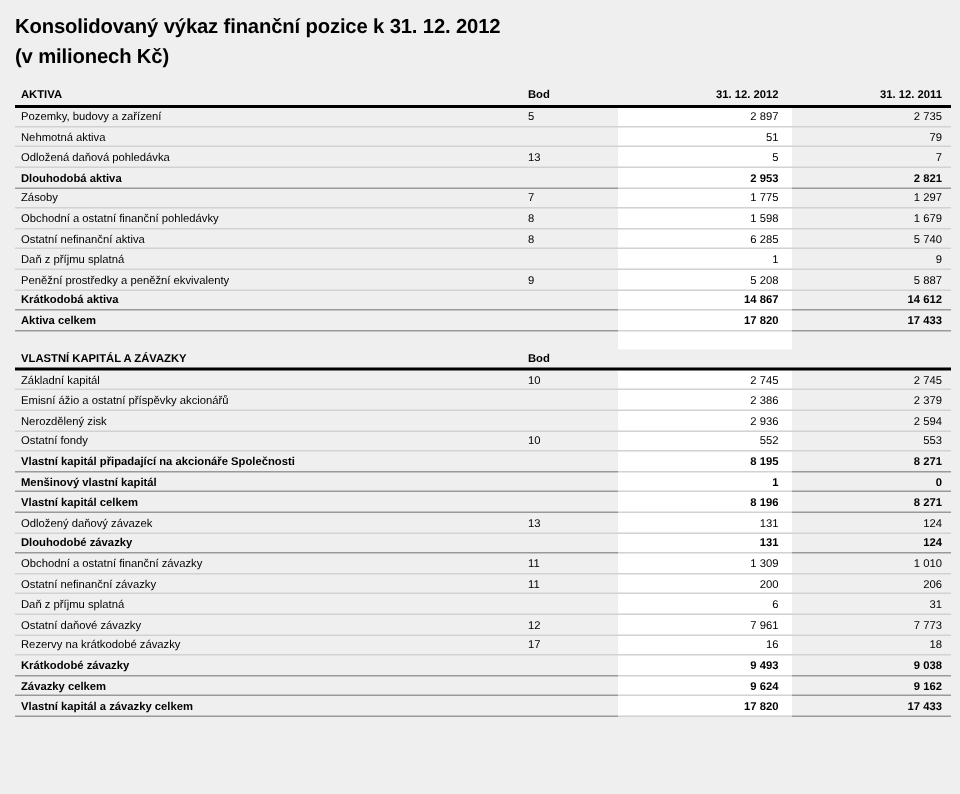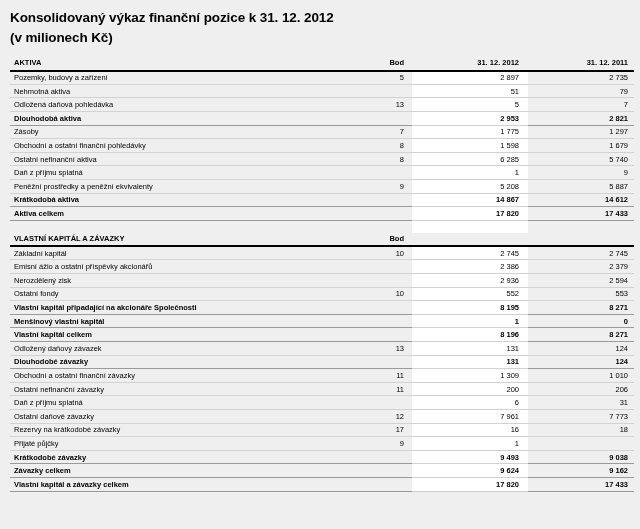--- a/index.html
+++ b/index.html
@@ -50,21 +50,21 @@
   tr.row {
     height: 13.6px;
   }
   td.label {
     text-align: left;
     padding-left: 4px;
     white-space: nowrap;
     overflow: hidden;
   }
   td.note {
-    text-align: right;
+    text-align: left;
     padding-right: 8px;
   }
   td.val {
     text-align: right;
     padding-right: 8px;
   }
   td.val.y1 {
     background: #ffffff;
     padding-right: 9px;
     text-align: right;
@@ -288,26 +288,20 @@
           <td class="note">12</td>
           <td class="val y1">7 961</td>
           <td class="val y2">7 773</td>
         </tr>
         <tr class="row">
           <td class="label">Rezervy na krátkodobé závazky</td>
           <td class="note">17</td>
           <td class="val y1">16</td>
           <td class="val y2">18</td>
         </tr>
-        <tr class="row">
-          <td class="label">Přijaté půjčky</td>
-          <td class="note">9</td>
-          <td class="val y1">1</td>
-          <td class="val y2"></td>
-        </tr>
         <tr class="row bold">
           <td class="label">Krátkodobé závazky</td>
           <td class="note"></td>
           <td class="val y1">9 493</td>
           <td class="val y2">9 038</td>
         </tr>
         <tr class="row bold">
           <td class="label">Závazky celkem</td>
           <td class="note"></td>
           <td class="val y1">9 624</td>

